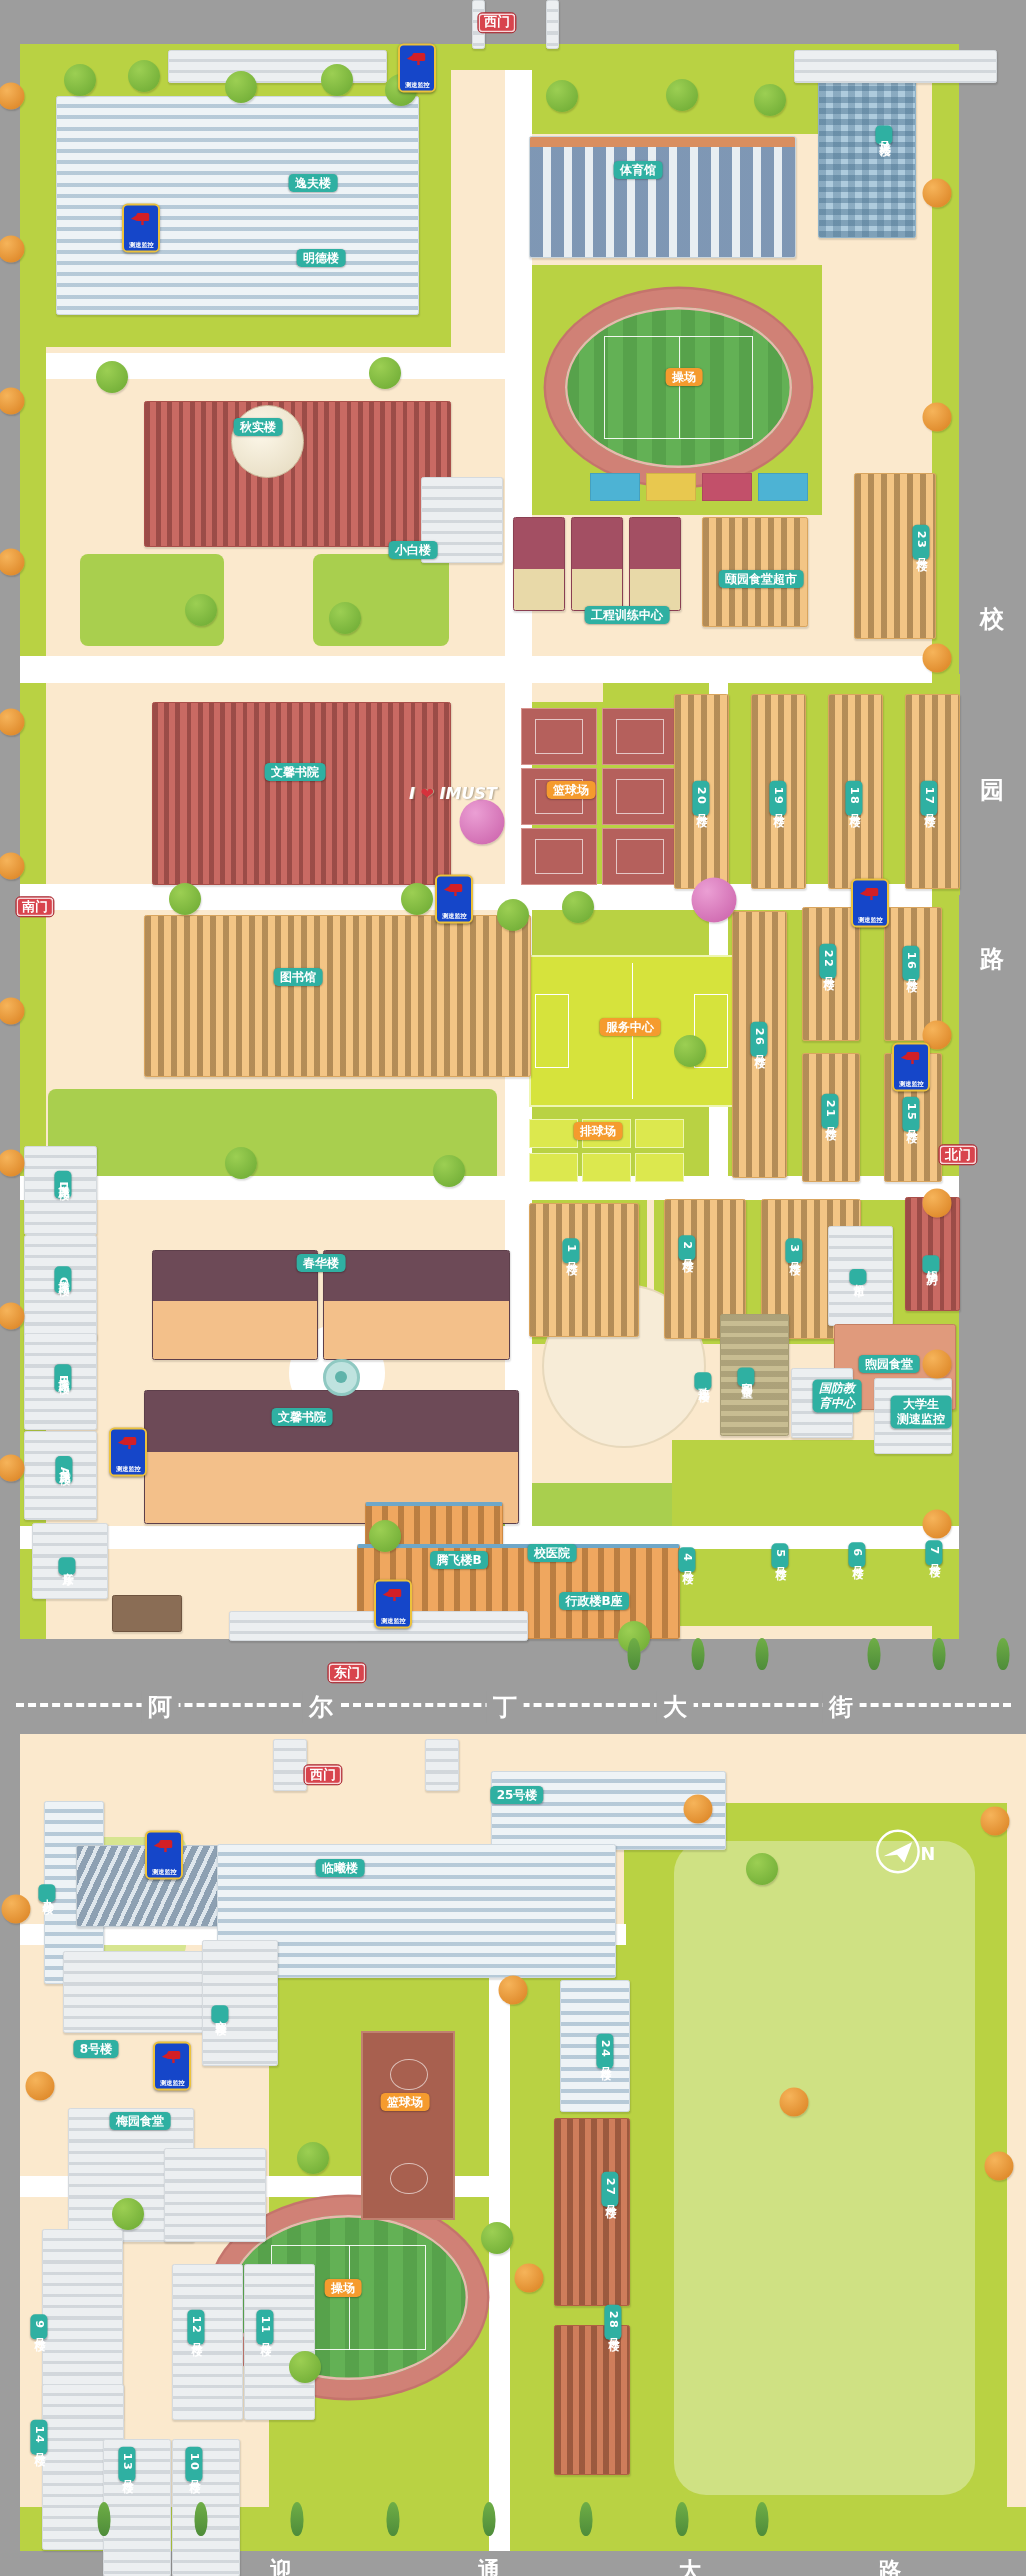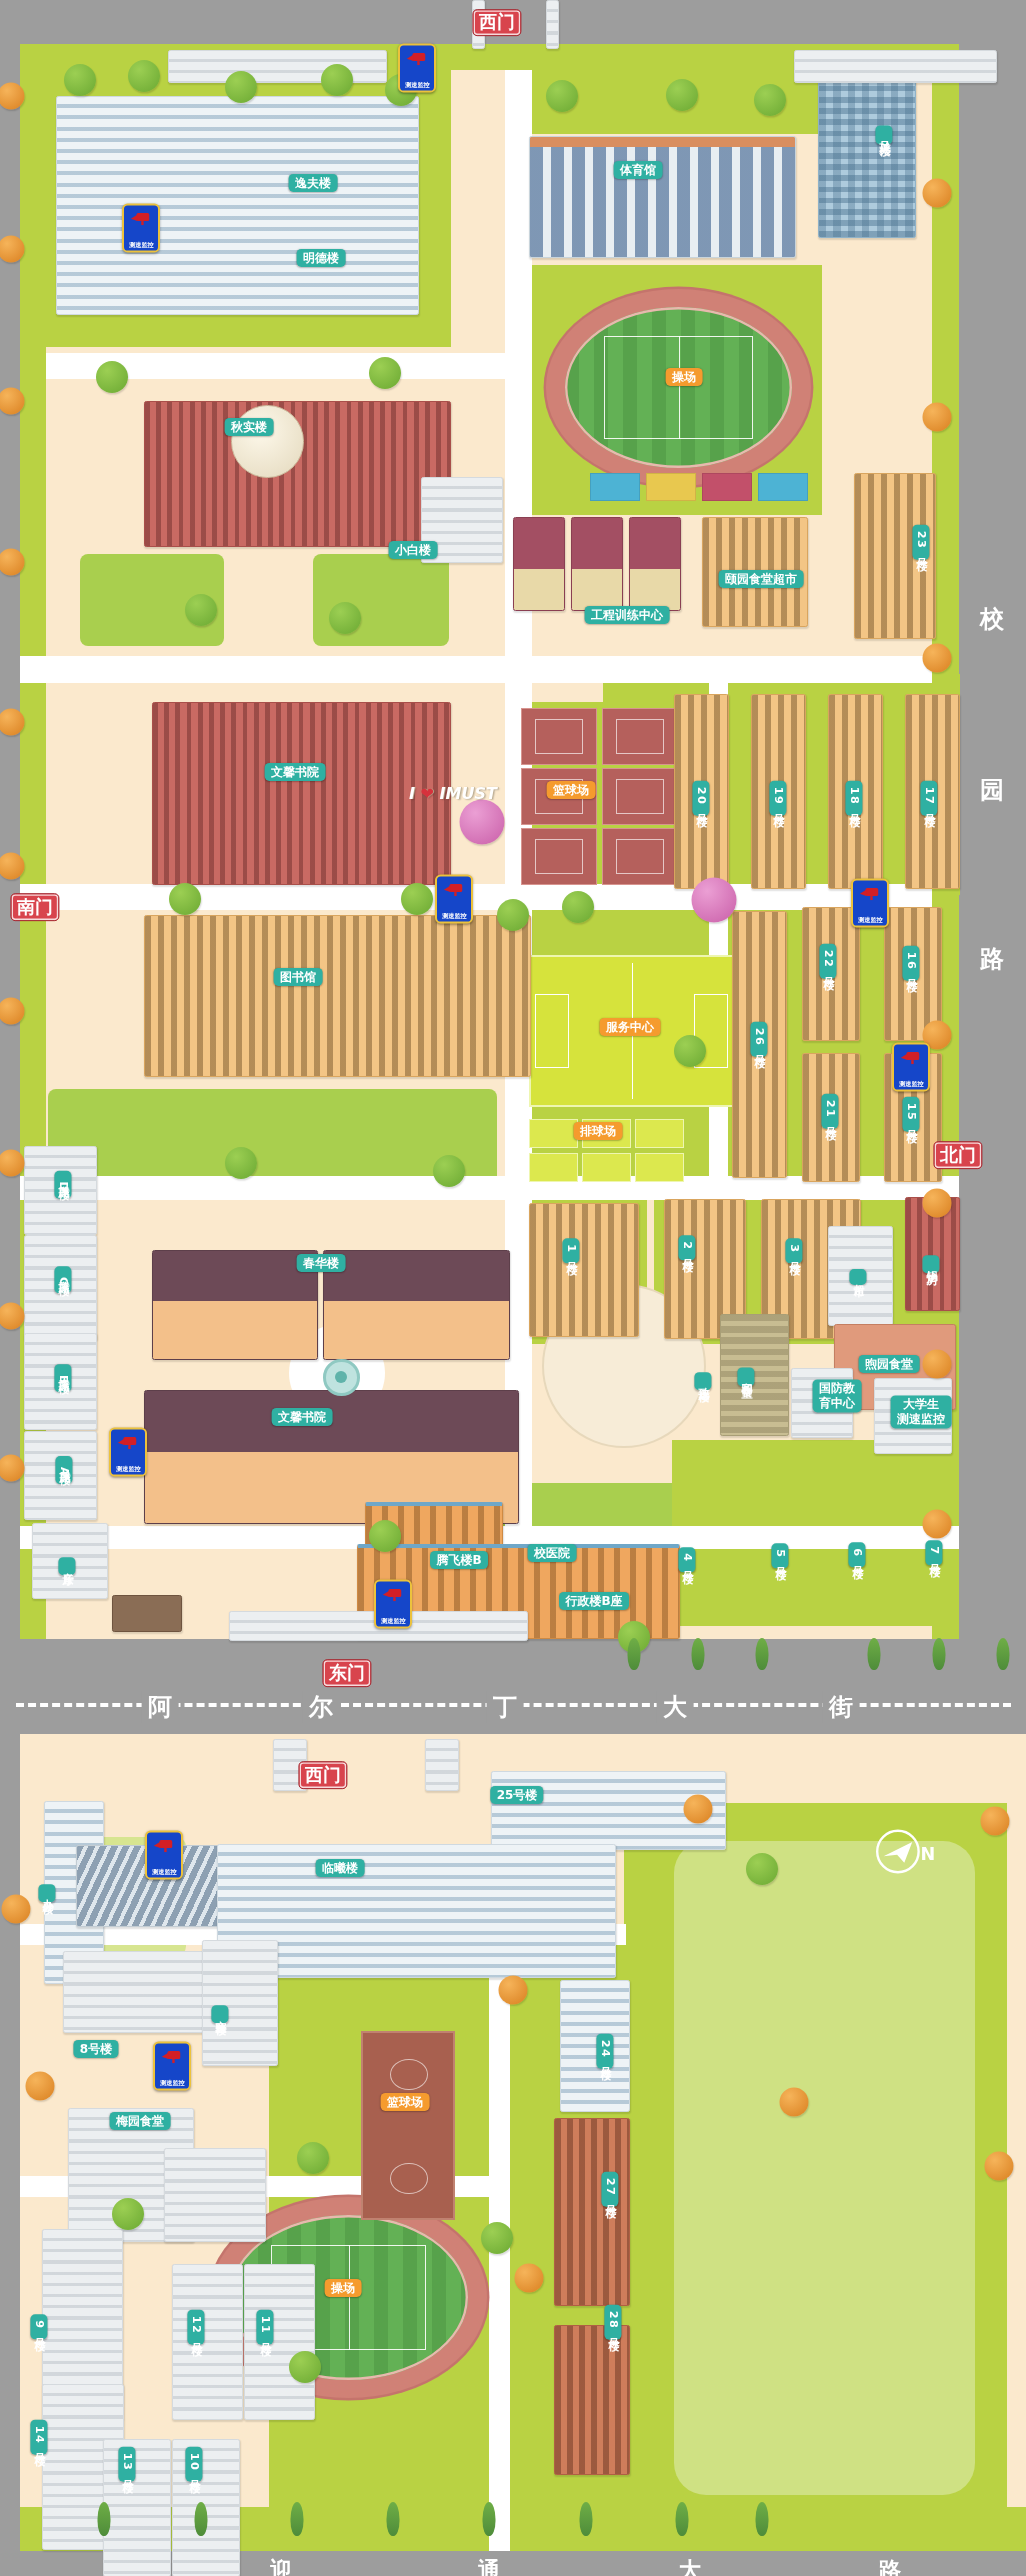--- a/index.html
+++ b/index.html
@@ -45,21 +45,21 @@
   .court-y{background:#dce84e;border:1.6px solid #eef6b0;z-index:9;}
   .bball{background:#a8604f;border:2.4px solid #c08270;z-index:9;}
   .bball .c{position:absolute;left:30%;top:42%;width:40%;height:16%;border:1.6px solid rgba(255,255,255,.6);border-radius:50%;}
   .tile{z-index:9;border:0.8px solid rgba(0,0,0,.1);}
   
   .lbl{z-index:30;transform:translate(-50%,-50%);white-space:pre-line;text-align:center;line-height:1.25;
        color:#fff;font-weight:700;border-radius:4.8px;box-shadow:0 0.8px 1.6px rgba(0,0,0,.25);}
   .lt{background:#2fb0a2;font-size:12px;padding:1.6px 6.4px;}
   .ltv{background:#2fb0a2;font-size:11.2px;padding:6.4px 1.6px;writing-mode:vertical-rl;letter-spacing:1.6px;}
   .lo{background:#f59b2e;font-size:12px;padding:1.6px 6.4px;}
-  .lgate{background:#d8444d;font-size:18px;padding:1.6px 5.6px;border:1.6px solid #a52b33;box-shadow:inset 0 0 0 1.6px rgba(255,255,255,.8);z-index:32;}
+  .lgate{background:#d8444d;font-size:13px;padding:1.6px 5.6px;border:1.6px solid #a52b33;box-shadow:inset 0 0 0 1.6px rgba(255,255,255,.8);z-index:32;}
   
   .sign{z-index:35;width:34px;height:45px;transform:translate(-50%,-50%);background:#1546c9;border:2.4px solid #ecc23c;border-radius:5.6px;display:flex;flex-direction:column;align-items:center;justify-content:flex-end;box-shadow:0 0.8px 2.4px rgba(0,0,0,.35);}
   .sign .txt{color:#fff;font-size:7.2px;line-height:9.6px;white-space:nowrap;transform:scale(.85);font-weight:700;}
   .sign svg{position:absolute;top:5.6px;left:5.6px;}
   
   .tree{z-index:20;border-radius:50%;transform:translate(-50%,-50%);box-shadow:0.8px 1.6px 1.6px rgba(0,0,0,.15);}
   .tg{background:radial-gradient(circle at 35% 30%,#9ccf53,#6aa832);}
   .to{background:radial-gradient(circle at 35% 30%,#f6b45a,#d97f1f);}
   .tp{background:radial-gradient(circle at 35% 30%,#eb9fd4,#c95ea8);}
   .poplar{z-index:20;background:linear-gradient(180deg,#6fae46,#4e8c3a);border-radius:50% 50% 45% 45%;transform:translate(-50%,-50%);}
@@ -305,21 +305,21 @@
     <div class="abs vroad-ch" style="left: 992px; top: 959px;">路</div>
     <div class="abs street-ch" style="left: 281px; top: 2570px; font-size: 22.5px; background: transparent;">迎</div>
     <div class="abs street-ch" style="left: 489px; top: 2570px; font-size: 22.5px; background: transparent;">通</div>
     <div class="abs street-ch" style="left: 690px; top: 2570px; font-size: 22.5px; background: transparent;">大</div>
     <div class="abs street-ch" style="left: 890px; top: 2570px; font-size: 22.5px; background: transparent;">路</div>
     <div class="abs lbl lt" style="left: 313px; top: 183px;">逸夫楼</div>
     <div class="abs lbl lt" style="left: 321px; top: 258px;">明德楼</div>
     <div class="abs lbl lt" style="left: 638px; top: 170px;">体育馆</div>
     <div class="abs lbl ltv" style="left: 884px; top: 135px;">足球大楼</div>
     <div class="abs lbl lo" style="left: 684px; top: 377px;">操场</div>
-    <div class="abs lbl lt" style="left: 249px; top: 427px;">秋实楼</div>
+    <div class="abs lbl lt" style="left: 258px; top: 427px;">秋实楼</div>
     <div class="abs lbl lt" style="left: 413px; top: 550px;">小白楼</div>
     <div class="abs lbl lt" style="left: 627px; top: 615px;">工程训练中心</div>
     <div class="abs lbl lt" style="left: 761px; top: 579px;">颐园食堂超市</div>
     <div class="abs lbl ltv" style="left: 921px; top: 542px;">23号楼</div>
     <div class="abs lbl lt" style="left: 295px; top: 772px;">文馨书院</div>
     <div class="abs lbl lo" style="left: 571px; top: 790px;">篮球场</div>
     <div class="abs lbl ltv" style="left: 701px; top: 798px;">20号楼</div>
     <div class="abs lbl ltv" style="left: 778px; top: 798px;">19号楼</div>
     <div class="abs lbl ltv" style="left: 854px; top: 798px;">18号楼</div>
     <div class="abs lbl ltv" style="left: 929px; top: 798px;">17号楼</div>
@@ -334,21 +334,21 @@
     <div class="abs lbl ltv" style="left: 571px; top: 1251px;">1号楼</div>
     <div class="abs lbl ltv" style="left: 687px; top: 1248px;">2号楼</div>
     <div class="abs lbl ltv" style="left: 794px; top: 1251px;">3号楼</div>
     <div class="abs lbl ltv" style="left: 858px; top: 1277px;">超市</div>
     <div class="abs lbl ltv" style="left: 931px; top: 1264px;">锅炉房</div>
     <div class="abs lbl lt" style="left: 321px; top: 1263px;">春华楼</div>
     <div class="abs lbl lt" style="left: 302px; top: 1417px;">文馨书院</div>
     <div class="abs lbl ltv" style="left: 703px; top: 1381px;">致远楼</div>
     <div class="abs lbl ltv" style="left: 746px; top: 1377px;">和园食堂</div>
     <div class="abs lbl lt" style="left: 889px; top: 1364px;">煦园食堂</div>
-    <div class="abs lbl lt" style="left: 837px; top: 1396px;">国防教
+    <div class="abs lbl lt" style="left: 837px; top: 1396px; font-style: italic;">国防教
 育中心</div>
     <div class="abs lbl lt" style="left: 921px; top: 1412px;">大学生
 测速监控</div>
     <div class="abs lbl ltv" style="left: 63px; top: 1185px;">腾飞楼D</div>
     <div class="abs lbl ltv" style="left: 63px; top: 1280px;">腾飞楼C</div>
     <div class="abs lbl ltv" style="left: 63px; top: 1378px;">腾飞楼B</div>
     <div class="abs lbl ltv" style="left: 64px; top: 1470px;">腾飞楼A</div>
     <div class="abs lbl ltv" style="left: 67px; top: 1566px;">音乐厅</div>
     <div class="abs lbl lt" style="left: 459px; top: 1560px;">腾飞楼B</div>
     <div class="abs lbl lt" style="left: 552px; top: 1553px;">校医院</div>

